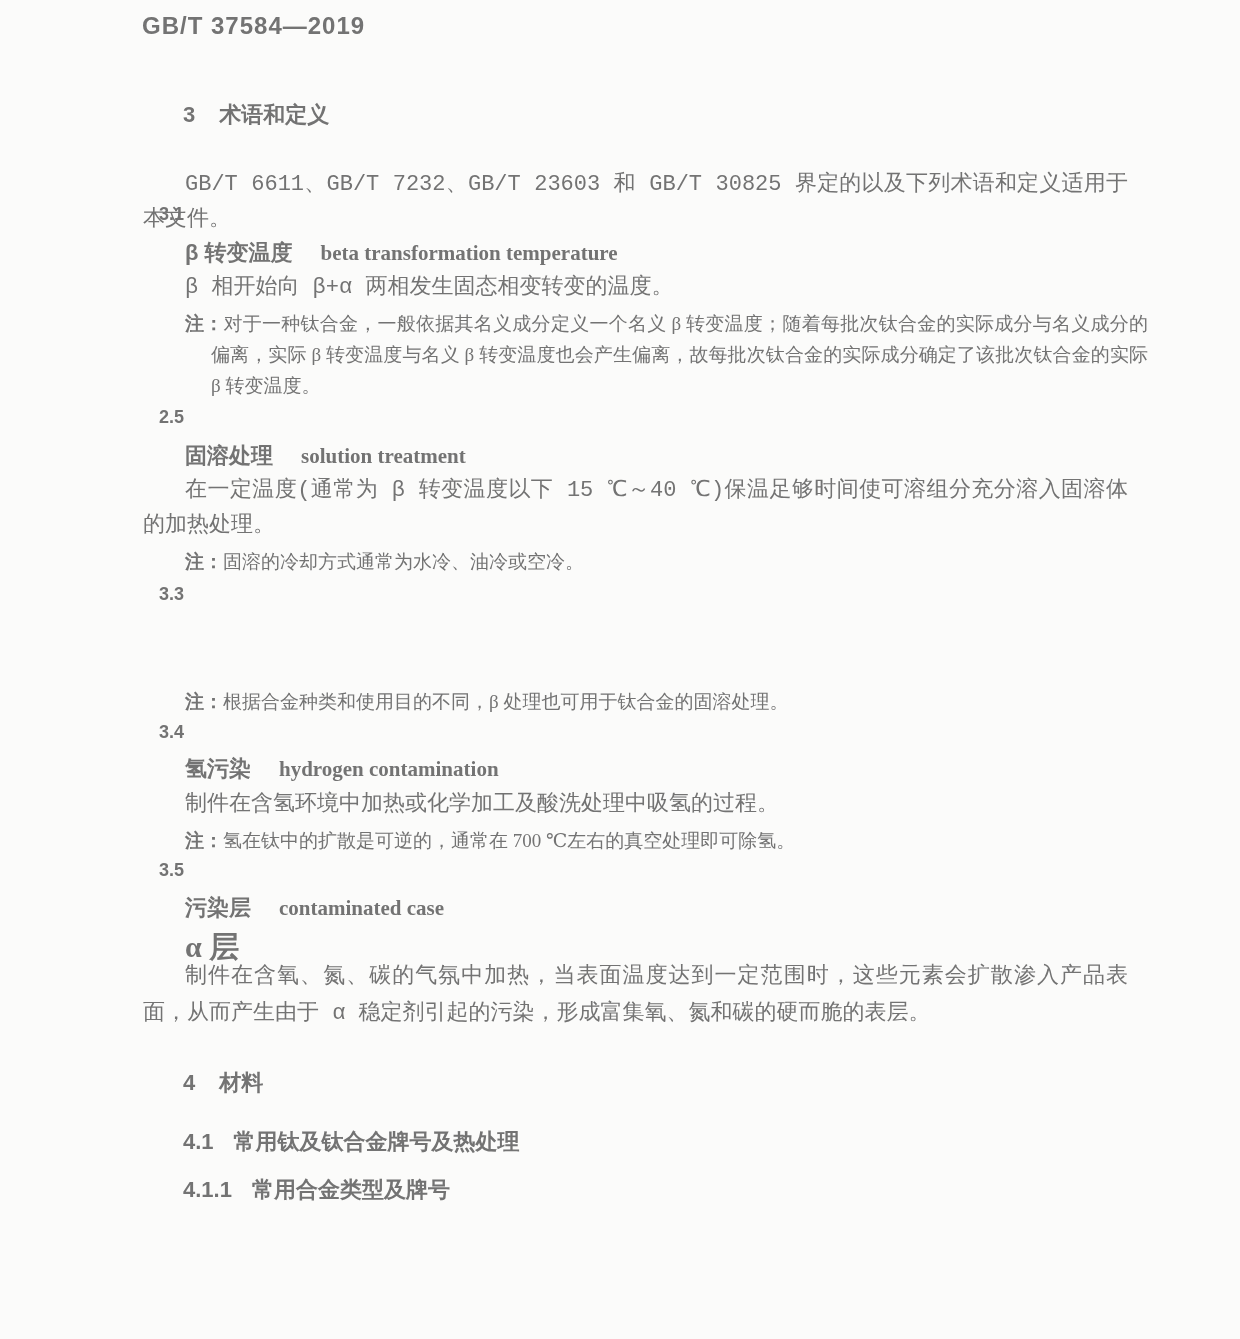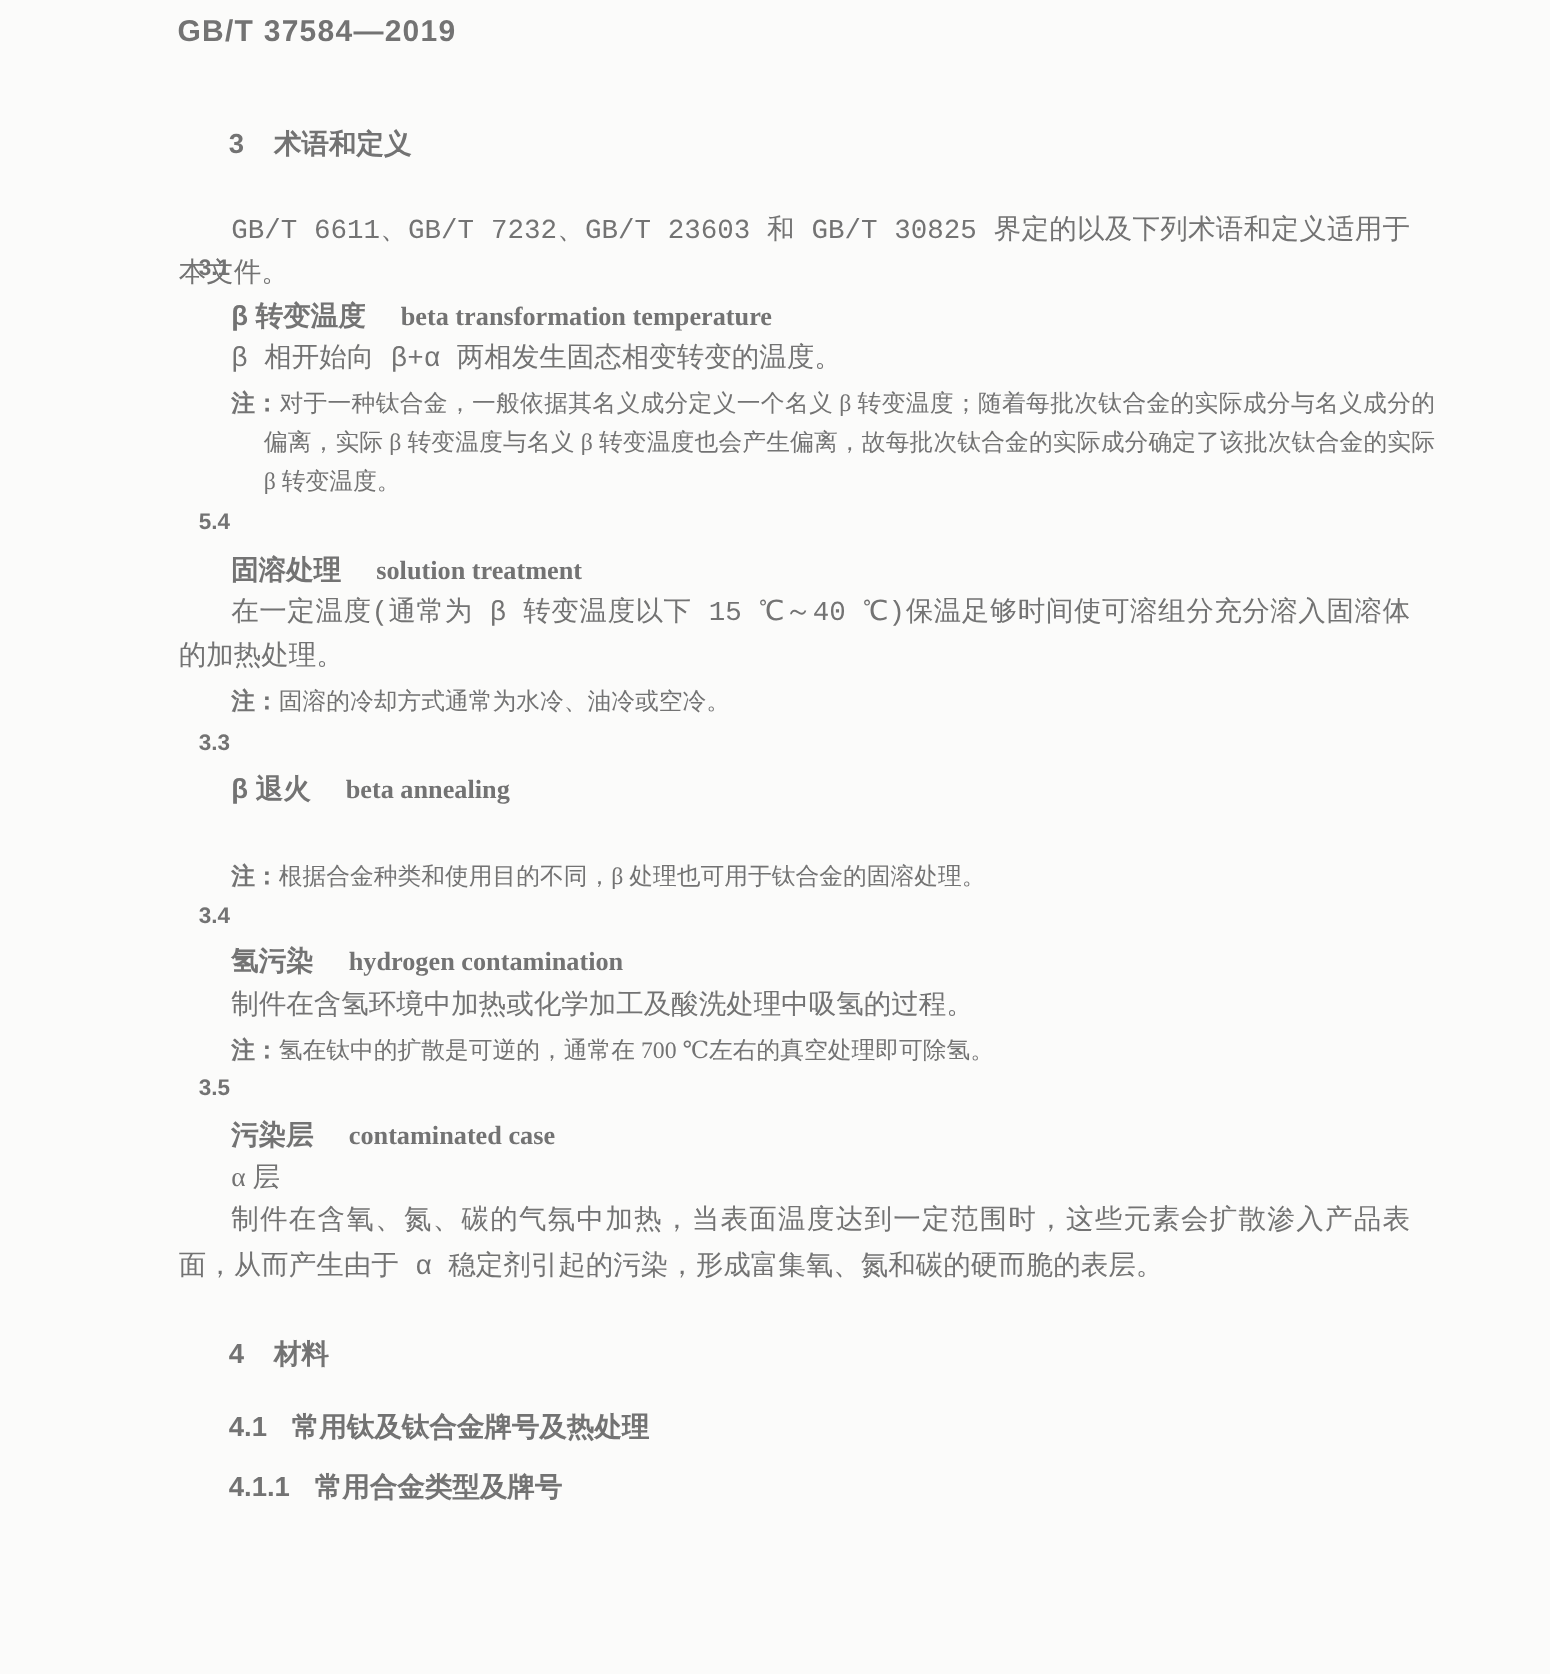--- a/index.html
+++ b/index.html
@@ -61,21 +61,21 @@
 
   
   .body-par {
     left: 143px; width: 985px;
     font-size: 22px;
     line-height: 35px;
     text-align: justify;
     text-indent: 42px;
     font-family: Liberation Mono, monospace;
   }
-  .syn-line { left: 185px; font-size: 22px; }
+  .syn-line { left: 185px; font-size: 30px; font-weight: bold; }
 
   
   .note {
     left: 185px; width: 937px;
     font-size: 19px;
     line-height: 31px;
     text-align: justify;
     padding-left: 26px;
     text-indent: -26px;
   }
@@ -113,33 +113,30 @@
 
   <p class="abs clause-num" style="top:204px">3.1</p>
   <p class="abs term-line" style="top:238px">
     <span class="term-zh">β 转变温度</span><span class="term-en">beta transformation temperature</span>
   </p>
   <p class="abs body-par" style="top:270px">β 相开始向 β+α 两相发生固态相变转变的温度。</p>
   <p class="abs note" style="top:308px">
     <span class="note-label">注：</span><span>对于一种钛合金，一般依据其名义成分定义一个名义 β 转变温度；随着每批次钛合金的实际成分与名义成分的偏离，实际 β 转变温度与名义 β 转变温度也会产生偏离，故每批次钛合金的实际成分确定了该批次钛合金的实际 β 转变温度。</span>
   </p>
 
-  <p class="abs clause-num" style="top:407px">5.4</p>
+  <p class="abs clause-num" style="top:407px">2.5</p>
   <p class="abs term-line" style="top:441px">
     <span class="term-zh">固溶处理</span><span class="term-en">solution treatment</span>
   </p>
   <p class="abs body-par" style="top:473px">在一定温度(通常为 β 转变温度以下 15 ℃～40 ℃)保温足够时间使可溶组分充分溶入固溶体的加热处理。</p>
   <p class="abs note" style="top:546px">
     <span class="note-label">注：</span><span>固溶的冷却方式通常为水冷、油冷或空冷。</span>
   </p>
 
   <p class="abs clause-num" style="top:584px">3.3</p>
-  <p class="abs term-line" style="top:616px">
-    <span class="term-zh">β 退火</span><span class="term-en">beta annealing</span>
-  </p>
   <p class="abs note" style="top:686px">
     <span class="note-label">注：</span><span>根据合金种类和使用目的不同，β 处理也可用于钛合金的固溶处理。</span>
   </p>
 
   <p class="abs clause-num" style="top:722px">3.4</p>
   <p class="abs term-line" style="top:754px">
     <span class="term-zh">氢污染</span><span class="term-en">hydrogen contamination</span>
   </p>
   <p class="abs body-par" style="top:787px">制件在含氢环境中加热或化学加工及酸洗处理中吸氢的过程。</p>
   <p class="abs note" style="top:825px">

